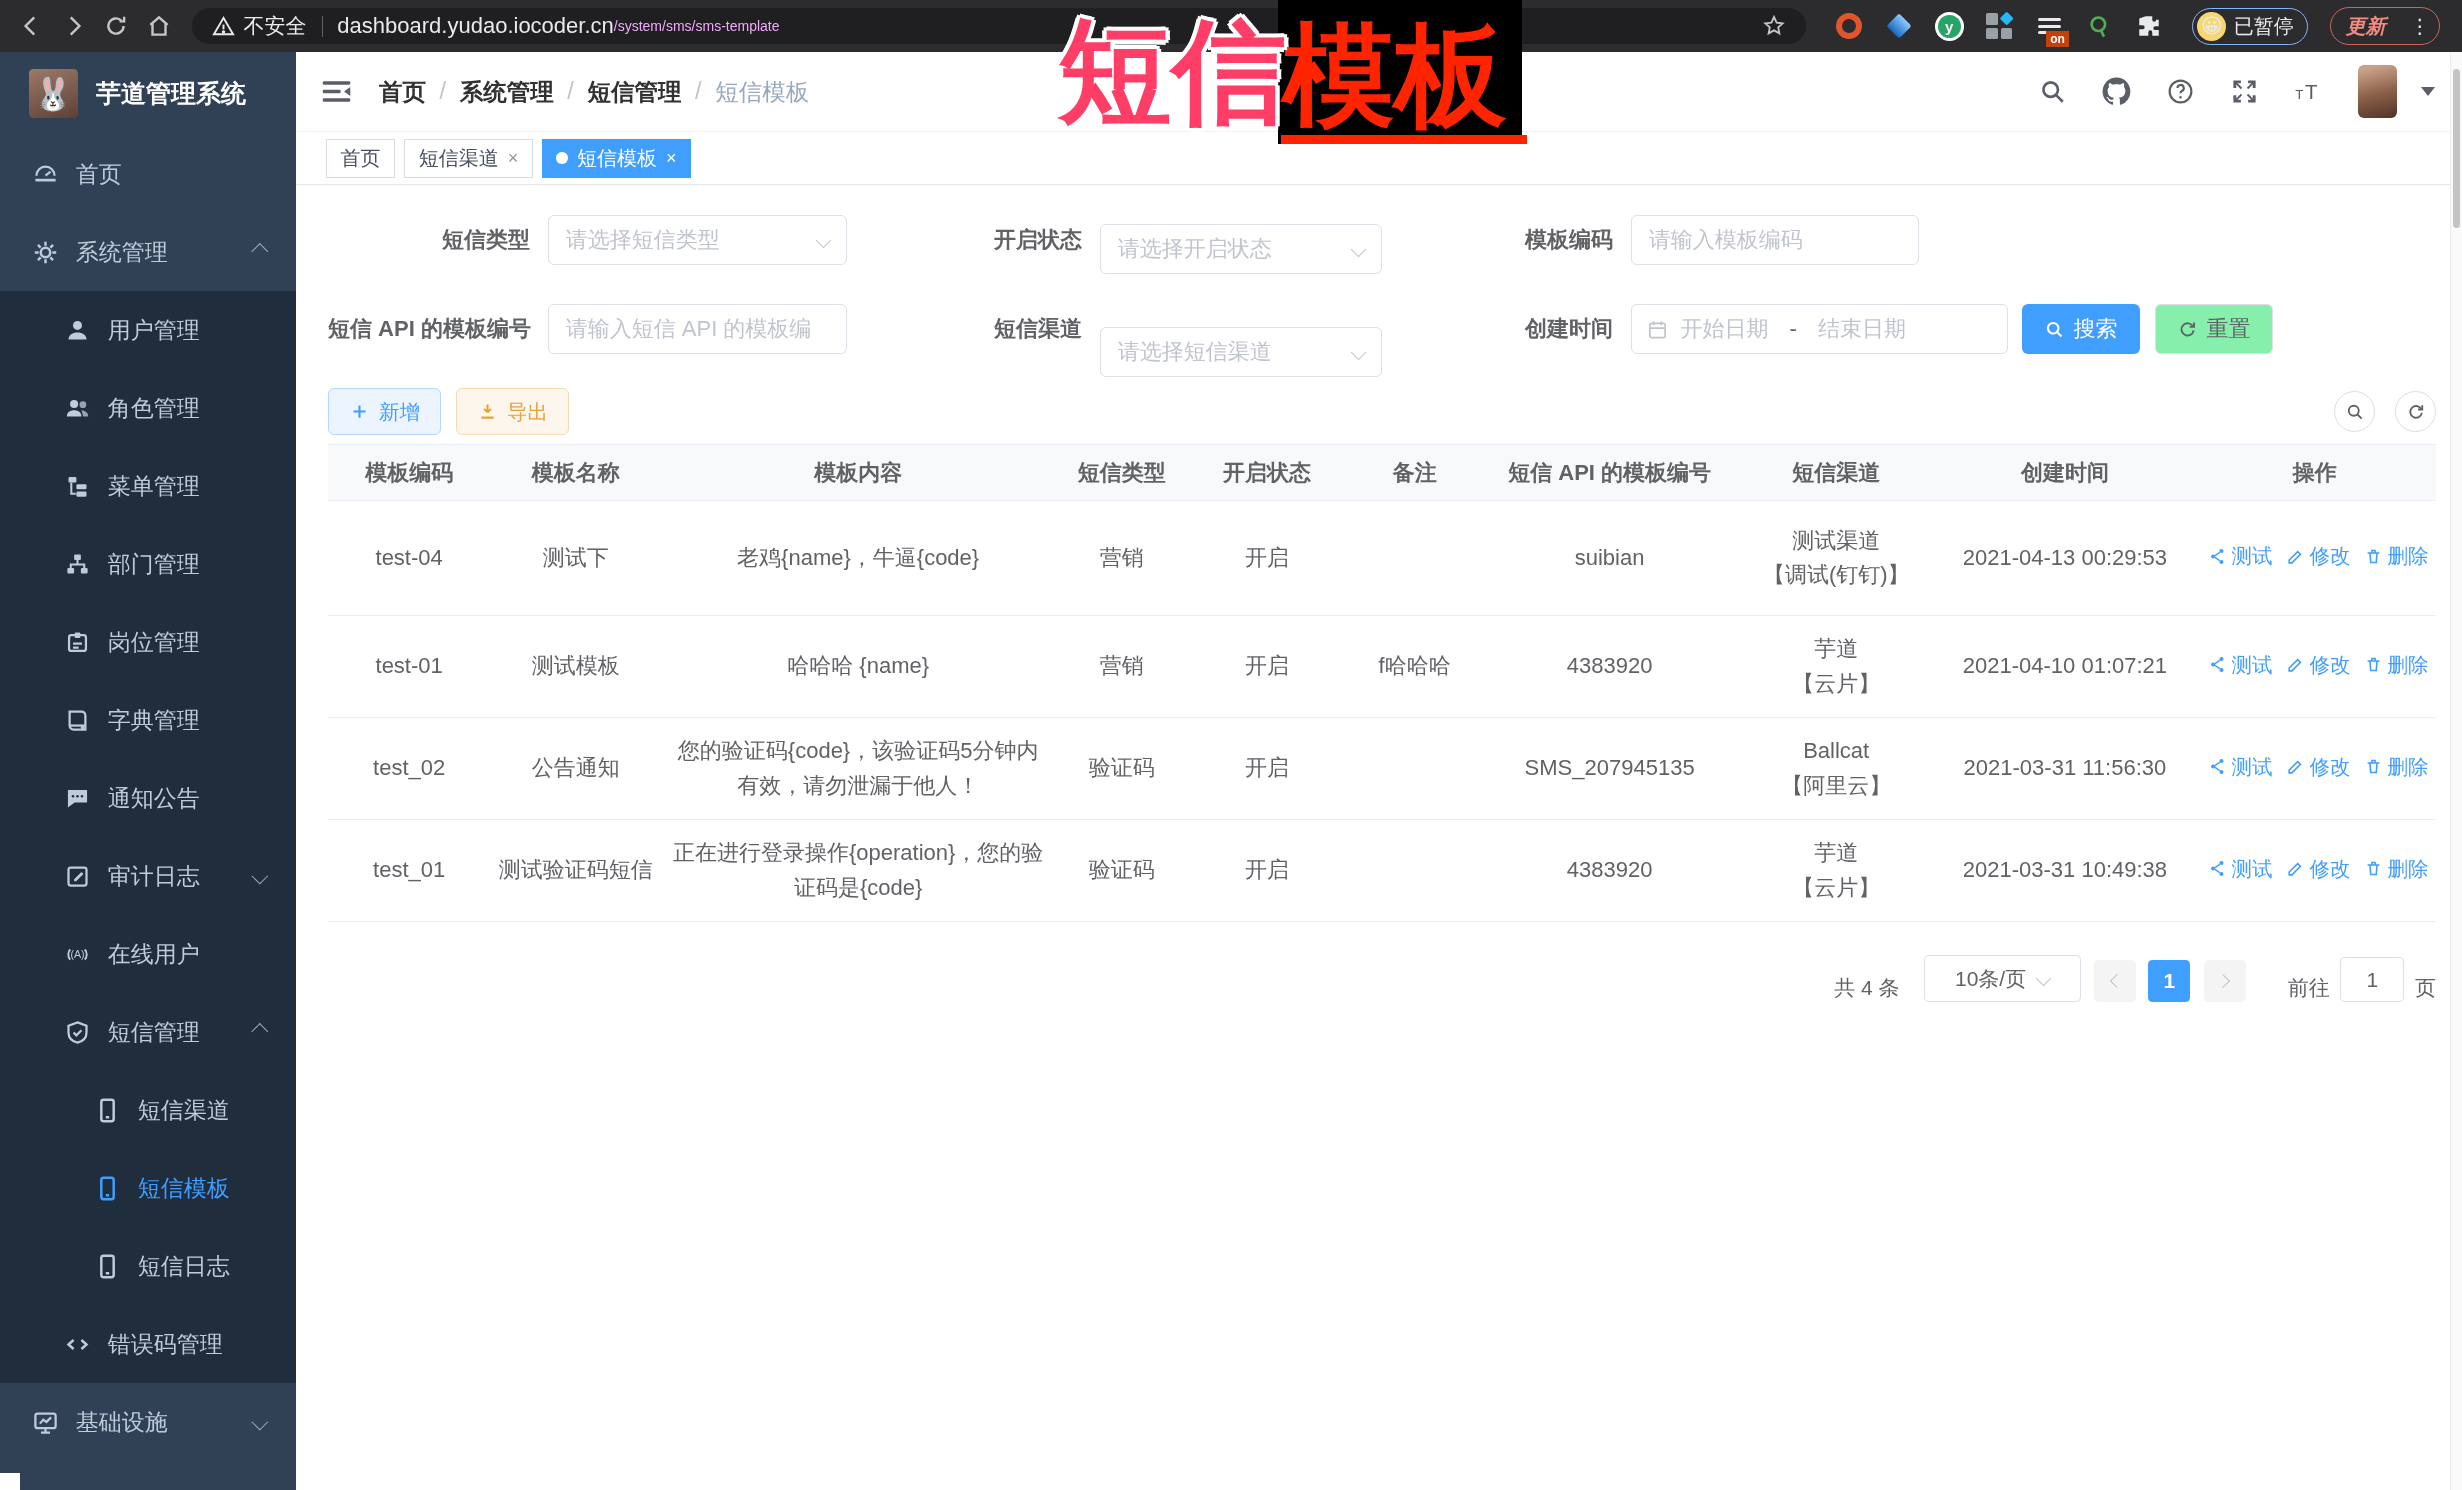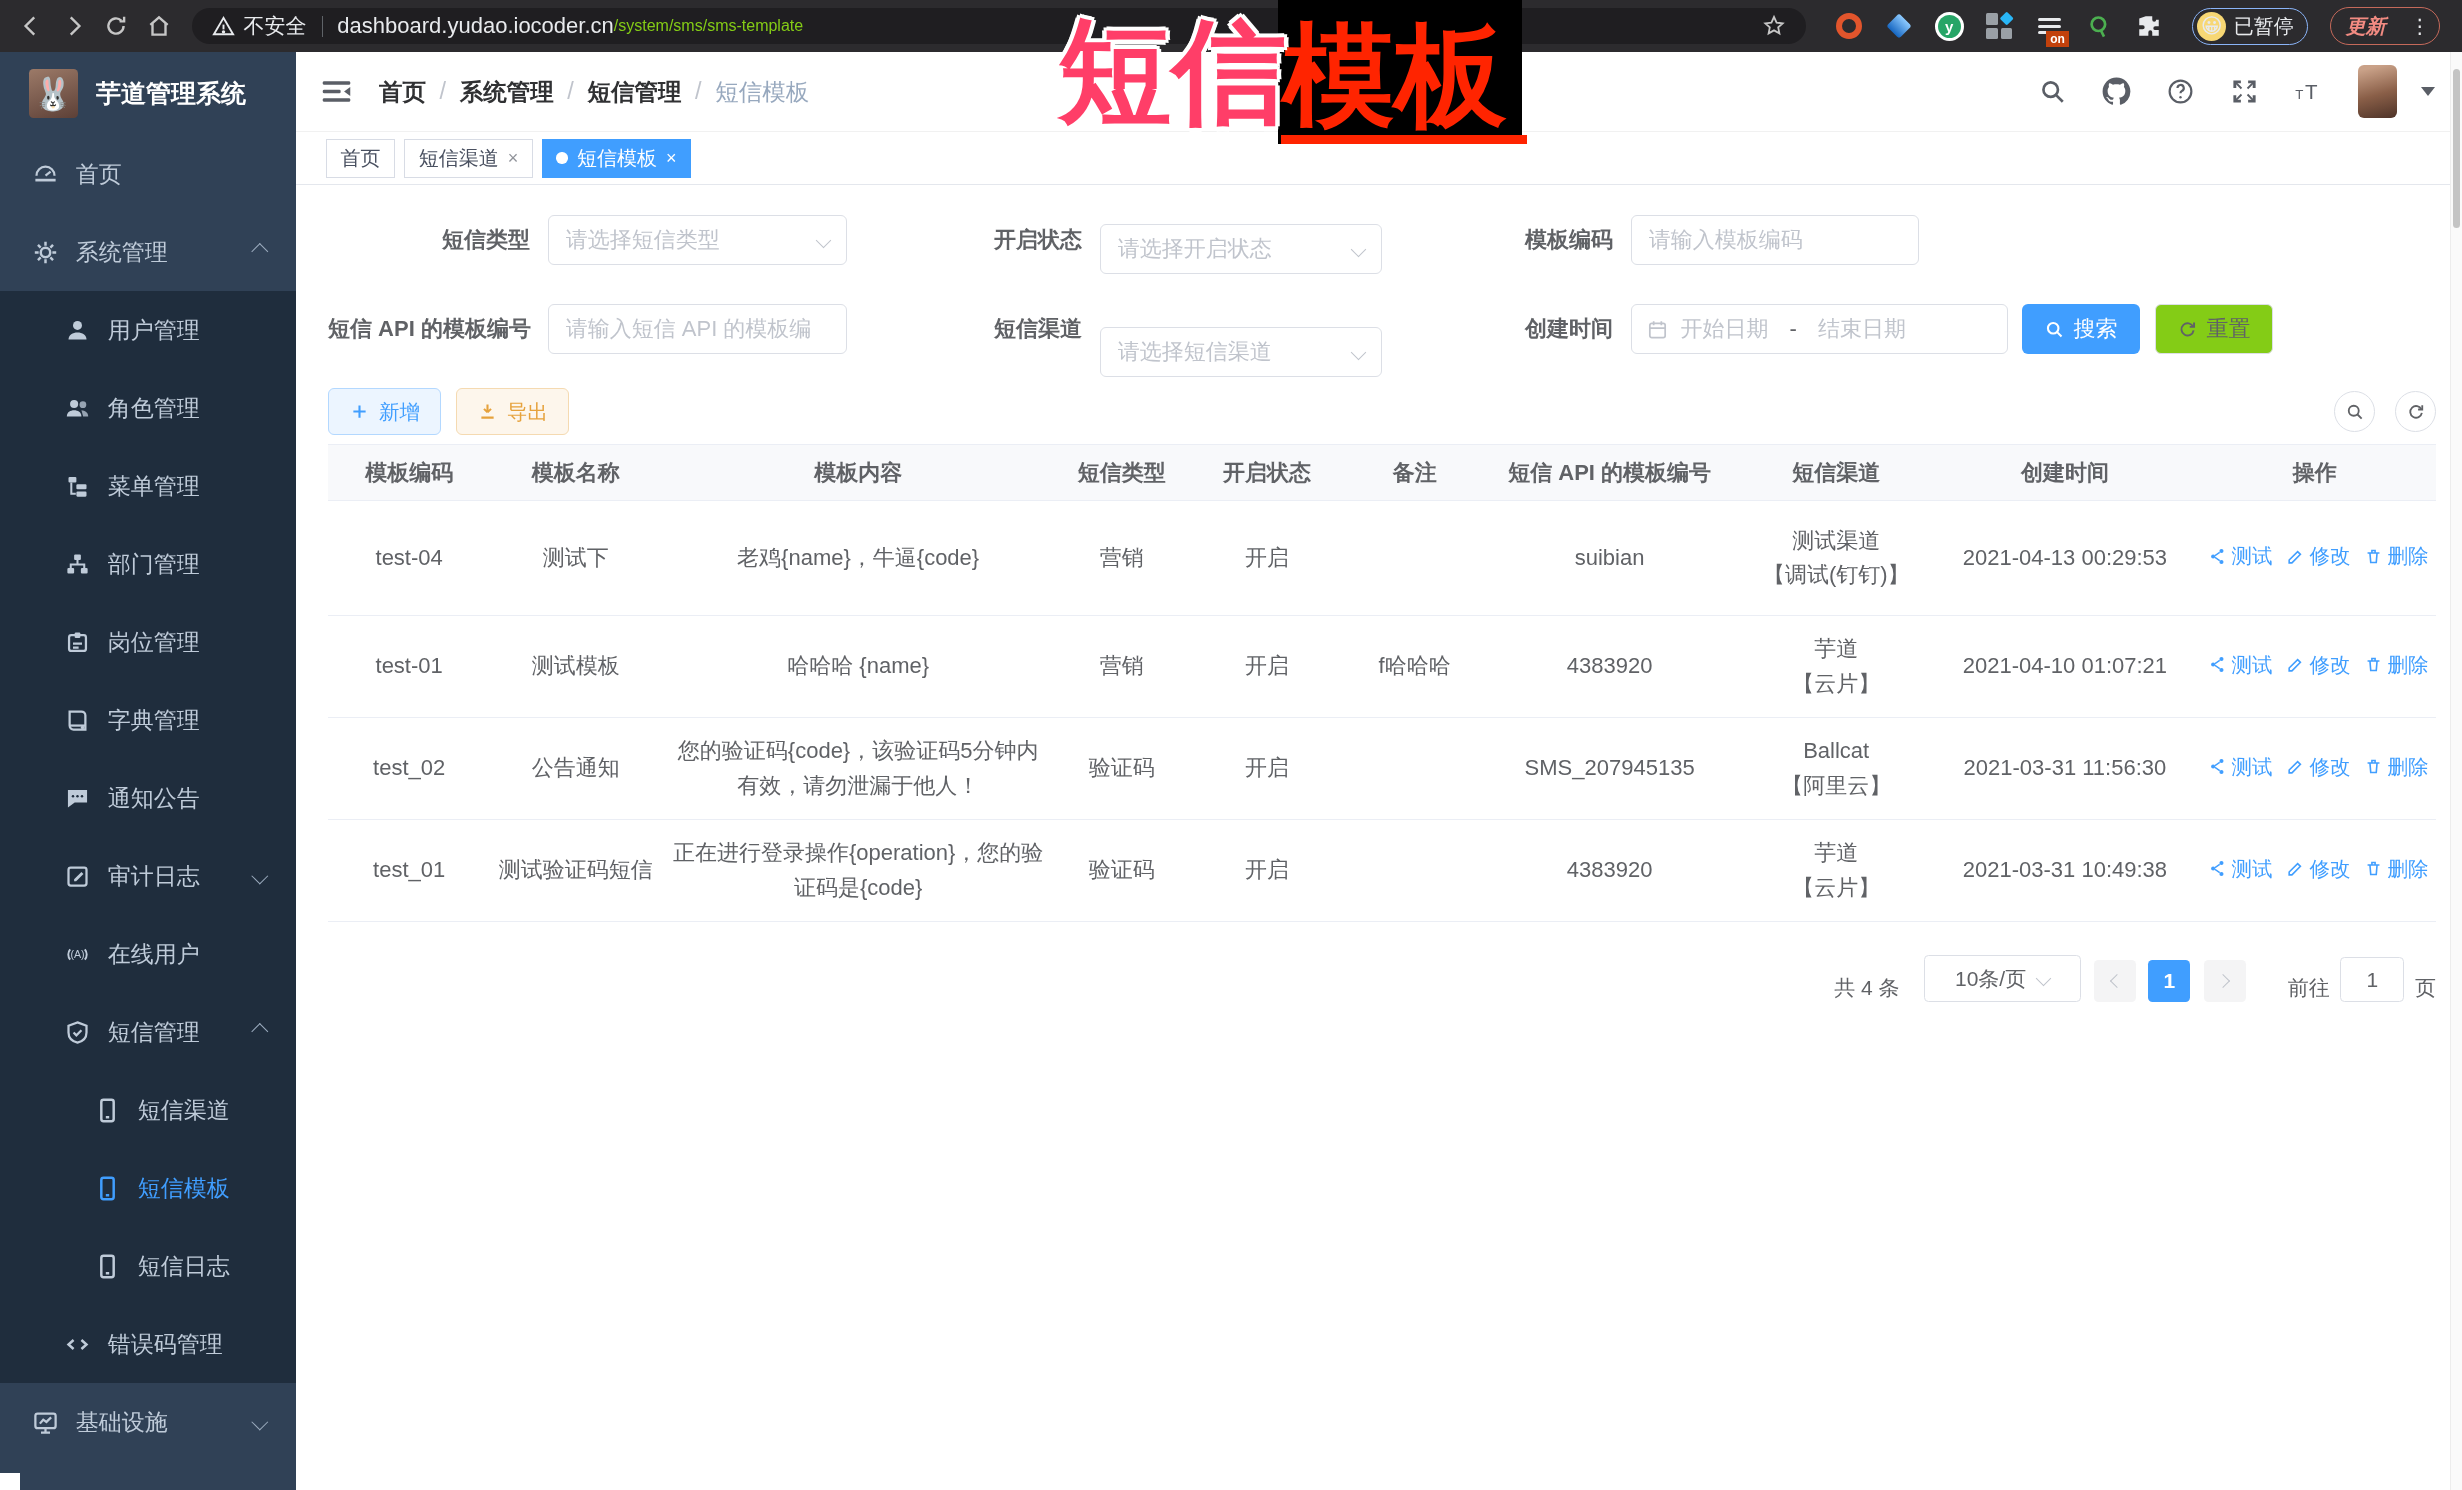--- a/index.html
+++ b/index.html
@@ -7,21 +7,21 @@
   .screen{position:relative;width:2462px;height:1490px;overflow:hidden;}
 
   
   .browser{height:52px;background:#2c2b2e;display:flex;align-items:center;padding:0 13.6px;box-sizing:border-box;gap:7.6px;}
   .bnav{width:35px;height:35px;display:flex;align-items:center;justify-content:center;color:#c6c6c6;flex:0 0 auto;border-radius:50%;}
   .bnav svg{width:26px;height:26px;}
   .urlbar{width:1614px;height:36px;background:#1f1e21;border-radius:20px;display:flex;align-items:center;padding:0 20px;box-sizing:border-box;color:#e8eaed;font-size:21px;margin-left:7.6px;flex:0 0 auto;}
   .urlbar .warn{width:23px;height:23px;margin-right:9px;flex:0 0 auto;}
   .url-sep{width:0.8px;height:21px;background:#5f6368;margin:0 15px;}
   .host{color:#e8eaed;font-size:22px;}
-  .path{color:#84cc16;font-size:16px;}
+  .path{color:#f0abfc;font-size:14px;}
   .star{margin-left:auto;width:24px;height:24px;color:#c6c6c6;}
   .extrow{display:flex;align-items:center;gap:20px;margin-left:21px;}
   .ext{width:30px;height:30px;display:flex;align-items:center;justify-content:center;position:relative;}
   .ring{width:26px;height:26px;border:6.8px solid #e2552c;border-radius:50%;box-sizing:border-box;}
   .pin{width:18px;height:18px;background:linear-gradient(180deg,#8ecbff,#1565c0);transform:rotate(45deg);border-radius:3px;}
   .ycirc{width:29px;height:29px;background:#fff;border-radius:50%;display:flex;align-items:center;justify-content:center;}
   .ycirc b{width:23px;height:23px;background:#27a567;border-radius:50%;color:#fff;font-size:15px;display:flex;align-items:center;justify-content:center;}
   .grid4{display:grid;grid-template-columns:11.4px 11.4px;grid-gap:3px;}
   .grid4 i{width:11.4px;height:11.4px;background:#9aa0a6;border-radius:1.5px;}
   .grid4 i.blue{background:#29b6f6;transform:rotate(45deg) scale(.9);}
@@ -83,21 +83,21 @@
   .ctrl .ph{color:#c0c4cc;white-space:nowrap;overflow:hidden;}
   .schev{margin-left:auto;width:10px;height:10px;border-right:1.5px solid #c0c4cc;border-bottom:1.5px solid #c0c4cc;transform:rotate(45deg);flex:0 0 auto;}
   input.tin{height:50px;border:0.8px solid #dcdfe6;border-radius:6px;padding:0 16.7px;box-sizing:border-box;font-size:22px;color:#606266;outline:none;font-family:inherit;}
   input.tin::placeholder{color:#c0c4cc;}
   .drange{width:377px;height:50px;border:0.8px solid #dcdfe6;border-radius:6px;display:flex;align-items:center;padding:0 13.6px;box-sizing:border-box;font-size:22px;color:#c0c4cc;gap:6px;}
   .drange .cal{width:23px;height:23px;color:#c0c4cc;flex:0 0 auto;margin-right:6px;}
   .drange .dsep{color:#606266;margin:0 15px;}
   .btn{height:50px;border-radius:6px;display:flex;align-items:center;gap:9px;font-size:22px;padding:0 21px;box-sizing:border-box;cursor:pointer;border:0.8px solid transparent;}
   .btn svg{width:21px;height:21px;}
   .btn.primary{background:#409EFF;color:#fff;}
-  .btn.plain{background:#84cc16;color:#606266;border-color:#dcdfe6;font-family:Liberation Serif, serif;}
+  .btn.plain{background:#86efac;color:#606266;border-color:#dcdfe6;font-family:Liberation Serif, serif;}
 
   
   .toolbar{display:flex;align-items:center;height:47px;}
   .btn.sm{height:47px;font-size:20.5px;padding:0 20px;}
   .btn.add{background:#ecf5ff;border-color:#b3d8ff;color:#409EFF;}
   .btn.export{background:#fdf6ec;border-color:#f5dab1;color:#e6a23c;margin-left:15px;}
   .circles{margin-left:auto;display:flex;gap:20px;}
   .circle{width:39px;height:39px;border-radius:50%;border:0.8px solid #dcdfe6;color:#606266;display:flex;align-items:center;justify-content:center;background:#fff;cursor:pointer;}
   .circle svg{width:20px;height:20px;}
 

